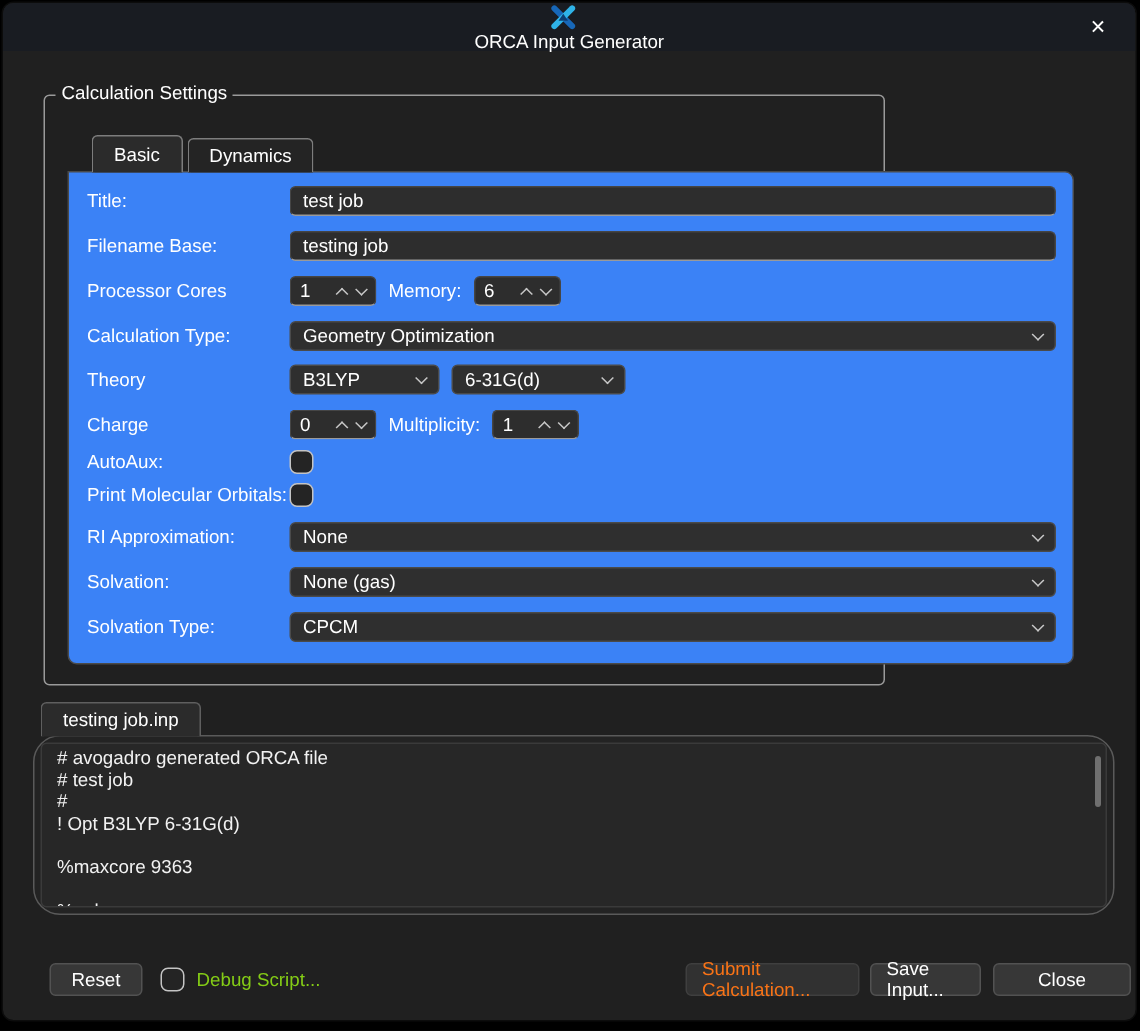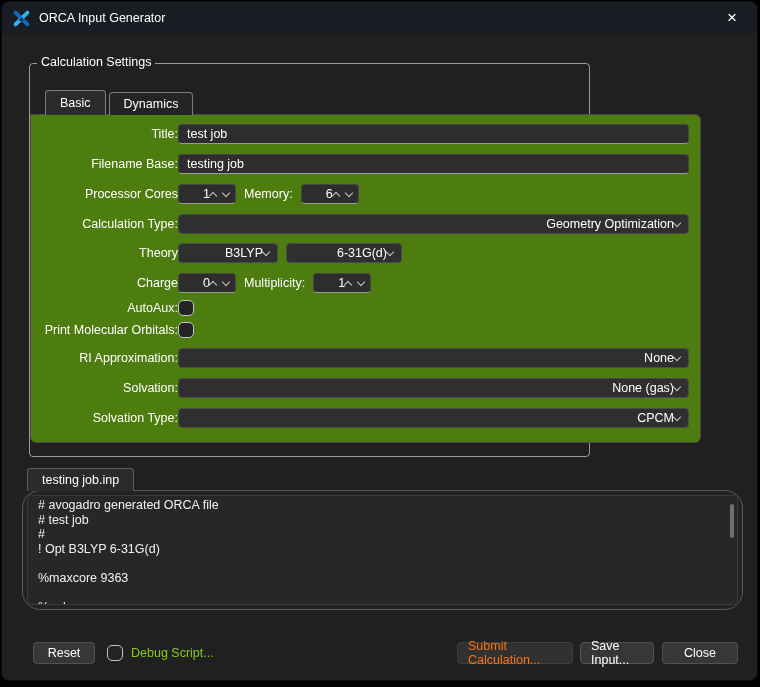--- a/index.html
+++ b/index.html
@@ -2,40 +2,40 @@
 <html><head>
 <meta charset="utf-8">
 <style>
   html,body{margin:0;padding:0;background:#000;}
   *{box-sizing:border-box;font-family:"Liberation Sans",sans-serif;}
   #stage{position:relative;width:760px;height:687px;background:#000;overflow:hidden;}
   #window{position:absolute;left:1px;top:1px;width:757px;height:680px;background:#202020;
           border-radius:8px;border:1px solid #0c0c0c;overflow:hidden;}
   
   #titlebar{position:absolute;left:0;top:0;right:0;height:32px;background:#191c22;
-            display:flex;align-items:center;padding:0 10px;}
+            display:flex;align-items:center;padding:0 10px;flex-direction:column;}
   #titlebar .app-icon{width:19px;height:19px;margin-right:8px;display:flex;align-items:center;}
   #titlebar .title{color:#ffffff;font-size:12.5px;}
   #close-btn{position:absolute;right:12px;top:4px;width:26px;height:24px;display:flex;
              align-items:center;justify-content:center;color:#ffffff;font-size:17px;cursor:default;}
   
   #groupbox{position:absolute;left:27px;top:61px;width:561px;height:394px;
             border:1px solid #9a9a9a;border-radius:4px;}
   #group-label{position:absolute;left:7px;top:-9px;background:#202020;padding:0 4px;
                color:#ffffff;font-size:12.5px;}
   
   .tabbar{position:absolute;display:flex;align-items:flex-end;z-index:3;}
-  #settings-tabs{left:15px;top:26px;}
+  #settings-tabs{left:31px;top:26px;}
   .tab{display:flex;align-items:center;padding:0 14px;color:#ffffff;font-size:12.5px;
        border:1px solid #7d7d7d;border-bottom:none;border-radius:4px 4px 0 0;background:#242424;height:23px;}
   .tab.selected{background:#2b2b2b;height:25px;z-index:4;}
   .tab + .tab{margin-left:3px;}
   
-  #panel{position:absolute;left:0;top:50px;width:671px;height:329px;background:#4d7c0f;
-         border:1px solid #4a4a4a;border-radius:0 6px 6px 6px;text-align:right;}
+  #panel{position:absolute;left:15px;top:50px;width:671px;height:329px;background:#3b82f6;
+         border:1px solid #4a4a4a;border-radius:0 6px 6px 6px;}
   .row{position:absolute;left:12px;right:11px;display:flex;align-items:center;height:20px;}
   .row .lbl{width:135px;flex:0 0 135px;color:#ffffff;font-size:12.5px;}
   .inline-lbl{color:#ffffff;font-size:12.5px;margin:0 8px;}
   
   .tinput{flex:1;height:20px;background:#2d2d2d;border:1px solid #454545;border-bottom:1px solid #9a9a9a;
           border-radius:4px;color:#ffffff;font-size:12.5px;display:flex;align-items:center;padding:0 8px;}
   .spin{width:58px;height:20px;background:#2d2d2d;border:1px solid #454545;border-bottom:1px solid #9a9a9a;
         border-radius:4px;display:flex;align-items:center;padding:0 6px;}
   .spin .val{flex:1;color:#ffffff;font-size:12.5px;}
   .spin .btns{display:flex;gap:7px;align-items:center;}
@@ -233,18 +233,18 @@
     </div>
     <span class="checkbox" id="debug-check"></span>
     <span id="debug-label">Debug Script...</span>
 
     <div class="btn disabled" style="left:455px;width:116px;">
       <span>Submit Calculation...</span>
     </div>
     <div class="btn" style="left:578px;width:74px;">
       <span>Save Input...</span>
     </div>
-    <div class="btn" style="left:660px;width:76px;">
+    <div class="btn" style="left:660px;width:92px;">
       <span>Close</span>
     </div>
 
   </div>
 </div>
 
 </body></html>

